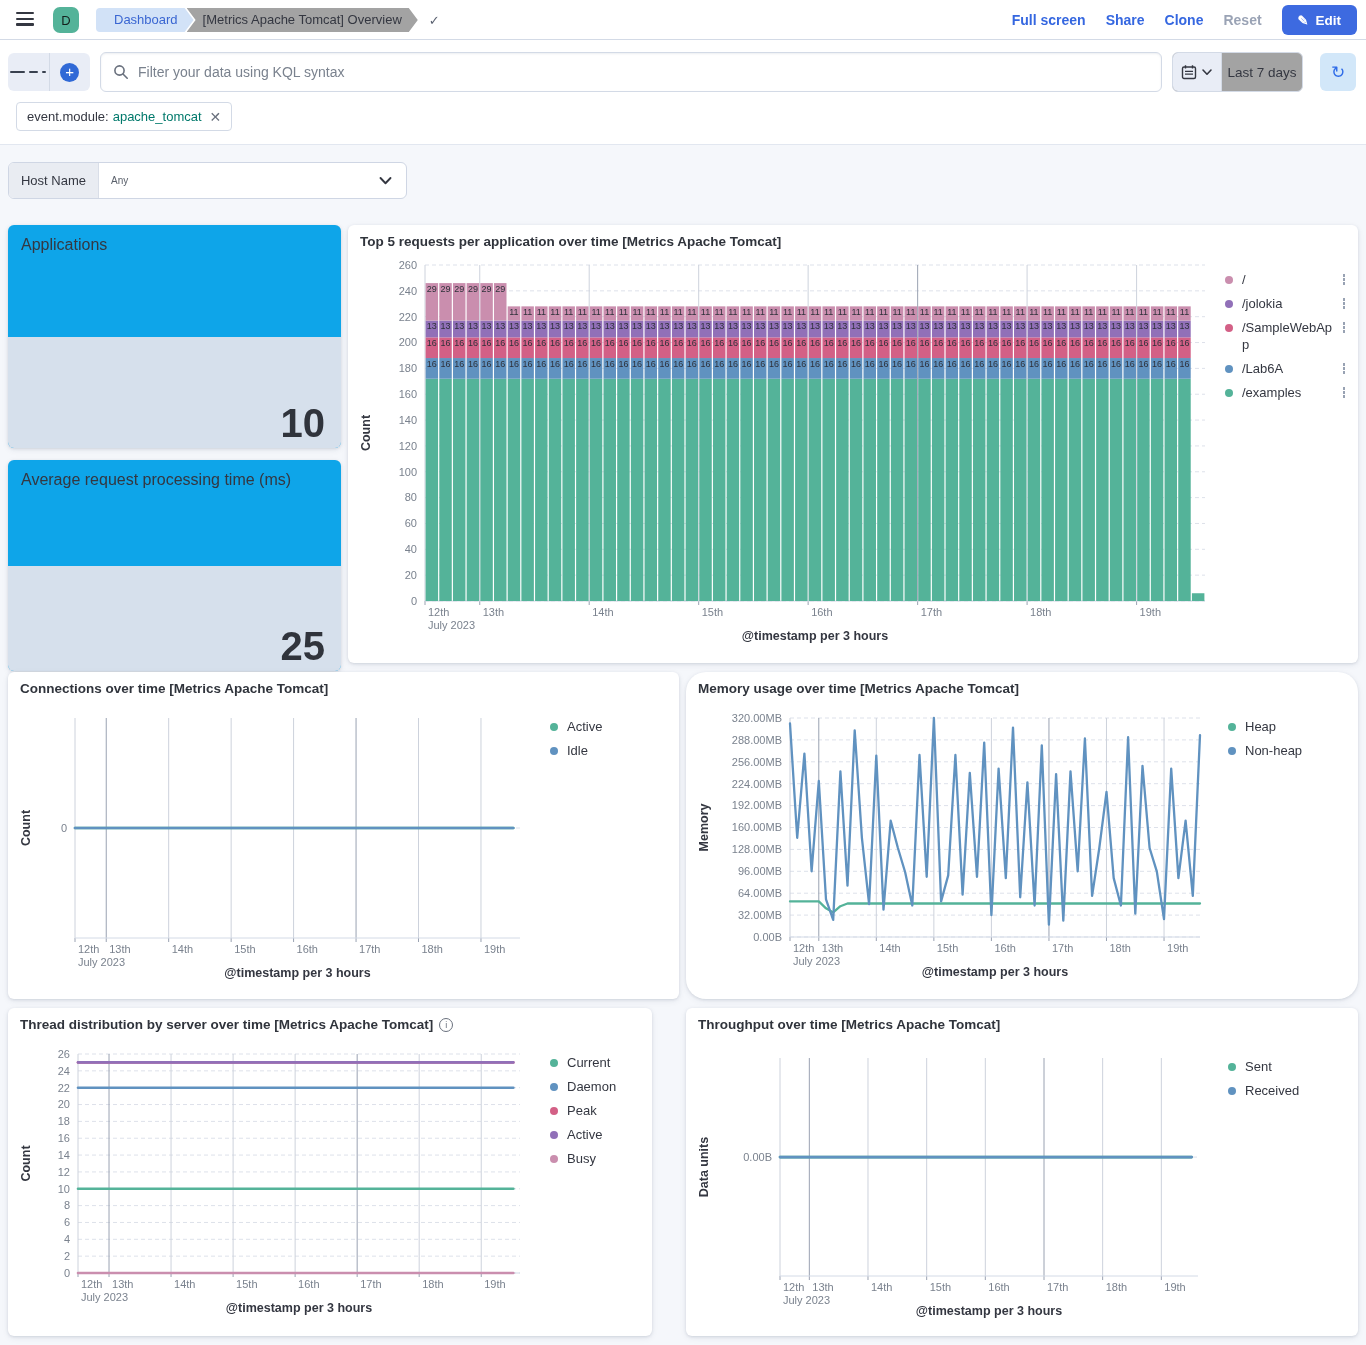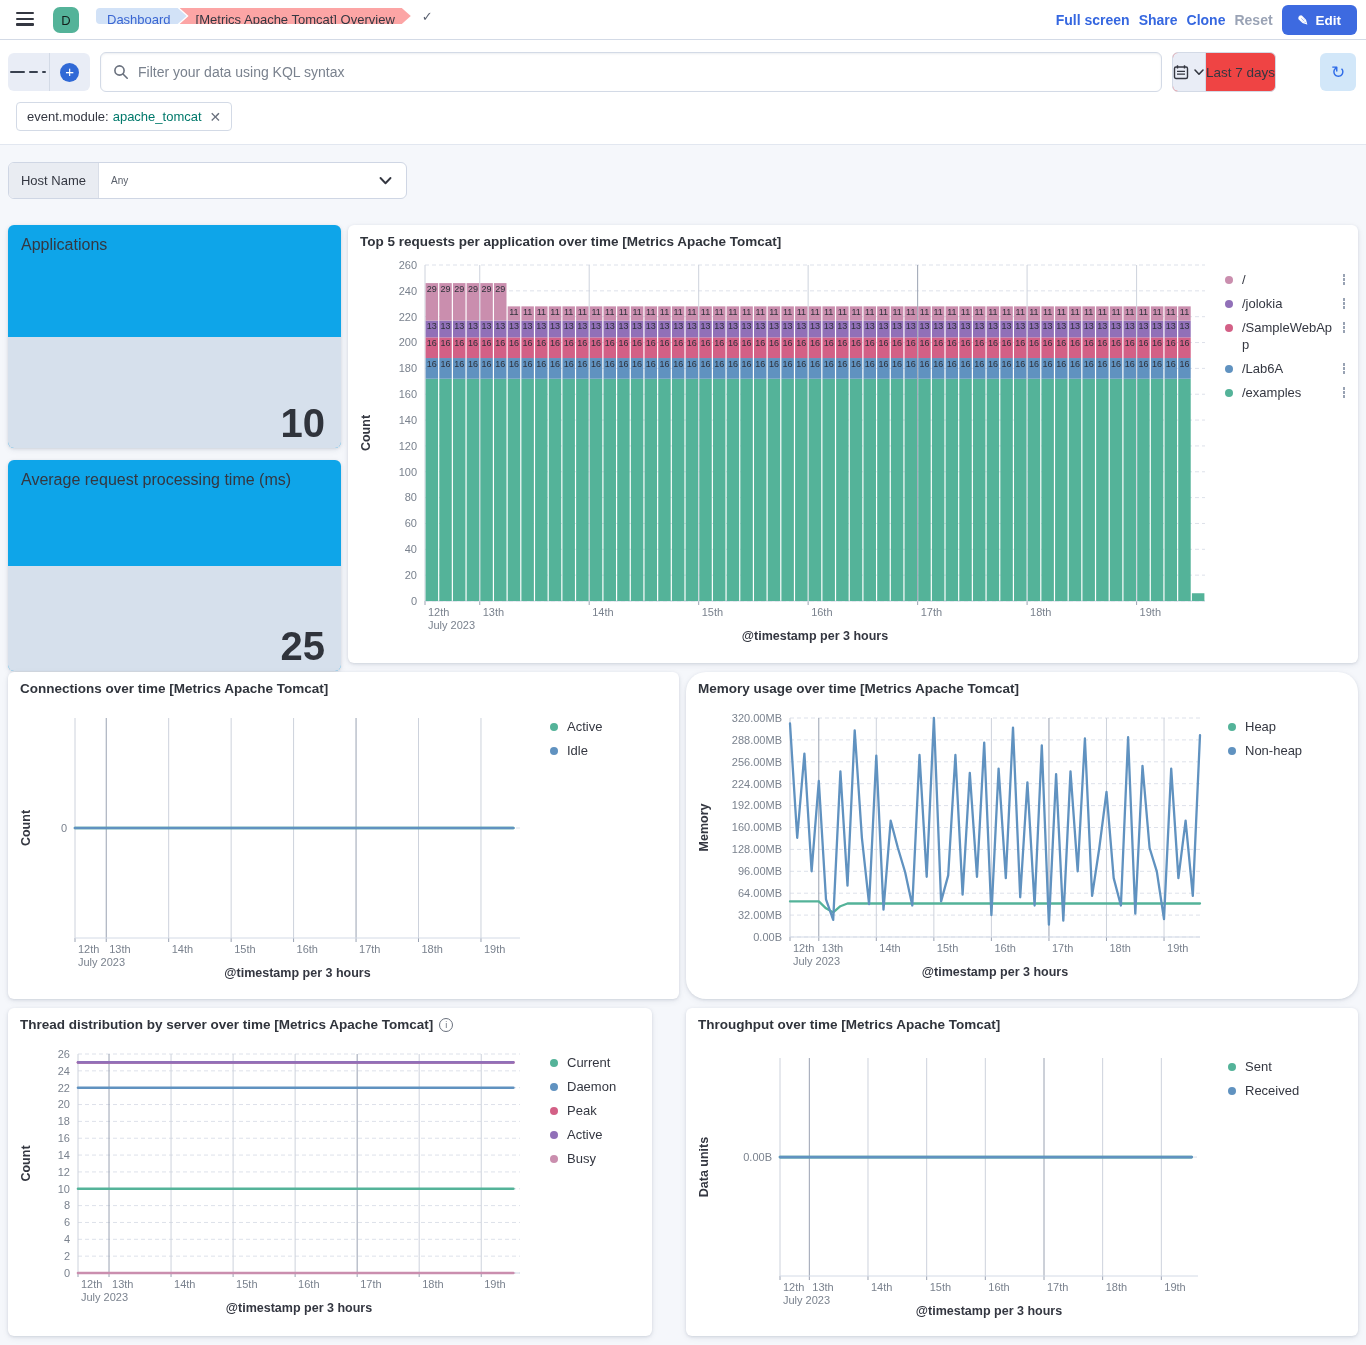--- a/index.html
+++ b/index.html
@@ -6,43 +6,43 @@
   html,body { background:#eceef4; }
   body { font-family:"Liberation Sans",sans-serif; color:#343741; }
   .app { position:relative; width:1366px; height:1345px; background:#f5f7fb; overflow:hidden; }
 
   
   .hdr { position:absolute; left:0; top:0; width:1366px; height:40px; background:#fff; border-bottom:1px solid #d3dae6; z-index:5; }
   .burger { position:absolute; left:16px; top:12px; width:18px; height:16px; cursor:pointer; }
   .burger i { display:block; height:2.4px; background:#343741; border-radius:1px; margin-bottom:3.2px; }
   .avatar { position:absolute; left:53px; top:7px; width:26px; height:26px; border-radius:7px; background:#54b399; color:#14201c; font-size:13px; font-weight:500; display:flex; align-items:center; justify-content:center; }
   .crumbs { position:absolute; left:96px; top:8px; display:flex; align-items:center; }
-  .crumb { height:16px; line-height:24px; font-size:13px; padding:0 16px 0 11px; white-space:nowrap; }
+  .crumb { height:24px; line-height:24px; font-size:13px; padding:0 16px 0 18px; white-space:nowrap; }
   .crumb.first { background:#d2e2f7; color:#3a66d2; clip-path:polygon(0 0, calc(100% - 9px) 0, 100% 50%, calc(100% - 9px) 100%, 0 100%); border-radius:4px 0 0 4px; }
-  .crumb.last { background:#fca5a5; color:#343741; margin-left:-7px; padding-left:16px; clip-path:polygon(0 0, calc(100% - 9px) 0, 100% 50%, calc(100% - 9px) 100%, 0 100%, 9px 50%); }
+  .crumb.last { background:#a3a3a3; color:#343741; margin-left:-7px; padding-left:16px; clip-path:polygon(0 0, calc(100% - 9px) 0, 100% 50%, calc(100% - 9px) 100%, 0 100%, 9px 50%); }
   .crumb-check { margin-left:11px; color:#5b6271; font-size:13px; cursor:pointer; }
-  .hdr-actions { position:absolute; right:9px; top:0; height:40px; display:flex; align-items:center; gap:9px; }
+  .hdr-actions { position:absolute; right:9px; top:0; height:40px; display:flex; align-items:center; gap:20px; }
   .hdr-link { font-size:14px; font-weight:700; color:#3567e0; cursor:pointer; }
   .hdr-link.disabled { color:#9aa3b5; cursor:default; }
   .edit-btn { height:30px; padding:0 16px; background:#3d6ae0; border:none; border-radius:6px; color:#fff; font-size:13.5px; font-weight:700; font-family:inherit; display:flex; align-items:center; gap:7px; cursor:pointer; }
   .edit-btn .pencil { font-size:13px; }
 
   
   .qbar { position:absolute; left:0; top:40px; width:1366px; height:105px; background:#fff; border-bottom:1px solid #e2e7f0; z-index:4; }
   .fgroup { position:absolute; left:8px; top:13px; width:82px; height:38px; background:#e9edf6; border-radius:6px; display:flex; }
   .fgroup .cell { flex:1; display:flex; align-items:center; justify-content:center; cursor:pointer; }
   .fgroup .cell + .cell { border-left:1px solid #d3dae6; }
   .funnel i { display:block; height:2px; background:#39414f; border-radius:1px; margin:2px auto; }
   .funnel i:nth-child(1){width:15px;} .funnel i:nth-child(2){width:9px;} .funnel i:nth-child(3){width:4px;}
   .plus-circle { width:19px; height:19px; border-radius:50%; background:#3069d6; color:#fff; font-size:15px; line-height:18px; text-align:center; }
   .kql { position:absolute; left:100px; top:12px; width:1062px; height:40px; background:#fff; border:1px solid #d3dae6; border-radius:6px; display:flex; align-items:center; padding:0 12px; box-shadow:0 1px 2px rgba(152,162,179,.18) inset; }
   .kql input { border:none; outline:none; flex:1; font-size:14px; font-family:inherit; color:#343741; background:transparent; }
   .kql input::placeholder { color:#7a828e; }
   .mag { width:16px; height:16px; margin-right:9px; flex:none; }
-  .datepicker { position:absolute; left:1172px; top:12px; width:104px; height:40px; border:1px solid #d3dae6; border-radius:6px; background:#ef4444; display:flex; overflow:hidden; }
+  .datepicker { position:absolute; left:1172px; top:12px; width:131px; height:40px; border:1px solid #d3dae6; border-radius:6px; background:#a3a3a3; display:flex; overflow:hidden; }
   .dp-cal { width:49px; background:#e9edf6; display:flex; align-items:center; justify-content:center; gap:4px; cursor:pointer; border-right:1px solid #d3dae6; }
   .dp-text { flex:1; display:flex; align-items:center; justify-content:center; font-size:13.5px; color:#343741; cursor:pointer; white-space:nowrap; }
   .refresh-btn { position:absolute; left:1320px; top:13px; width:36px; height:38px; background:#d2e7f9; border:none; border-radius:6px; color:#2f6ce8; font-size:17px; cursor:pointer; }
   .fpill { position:absolute; left:16px; top:62px; height:29px; background:#fff; border:1px solid #d3dae6; border-radius:4px; display:inline-flex; align-items:center; padding:0 10px; font-size:13px; cursor:pointer; }
   .fpill .fval { color:#00796b; margin-left:4px; }
   .fpill .fx { color:#69707d; margin-left:8px; font-size:14px; }
 
   
   .hostctl { position:absolute; left:8px; top:162px; width:399px; height:37px; background:#fff; border:1px solid #cfd6e4; border-radius:6px; display:flex; overflow:hidden; cursor:pointer; }
   .hostctl .hlabel { width:90px; background:#e9ecf2; display:flex; align-items:center; justify-content:center; font-size:13px; font-weight:500; color:#343741; border-right:1px solid #d9dee8; }

